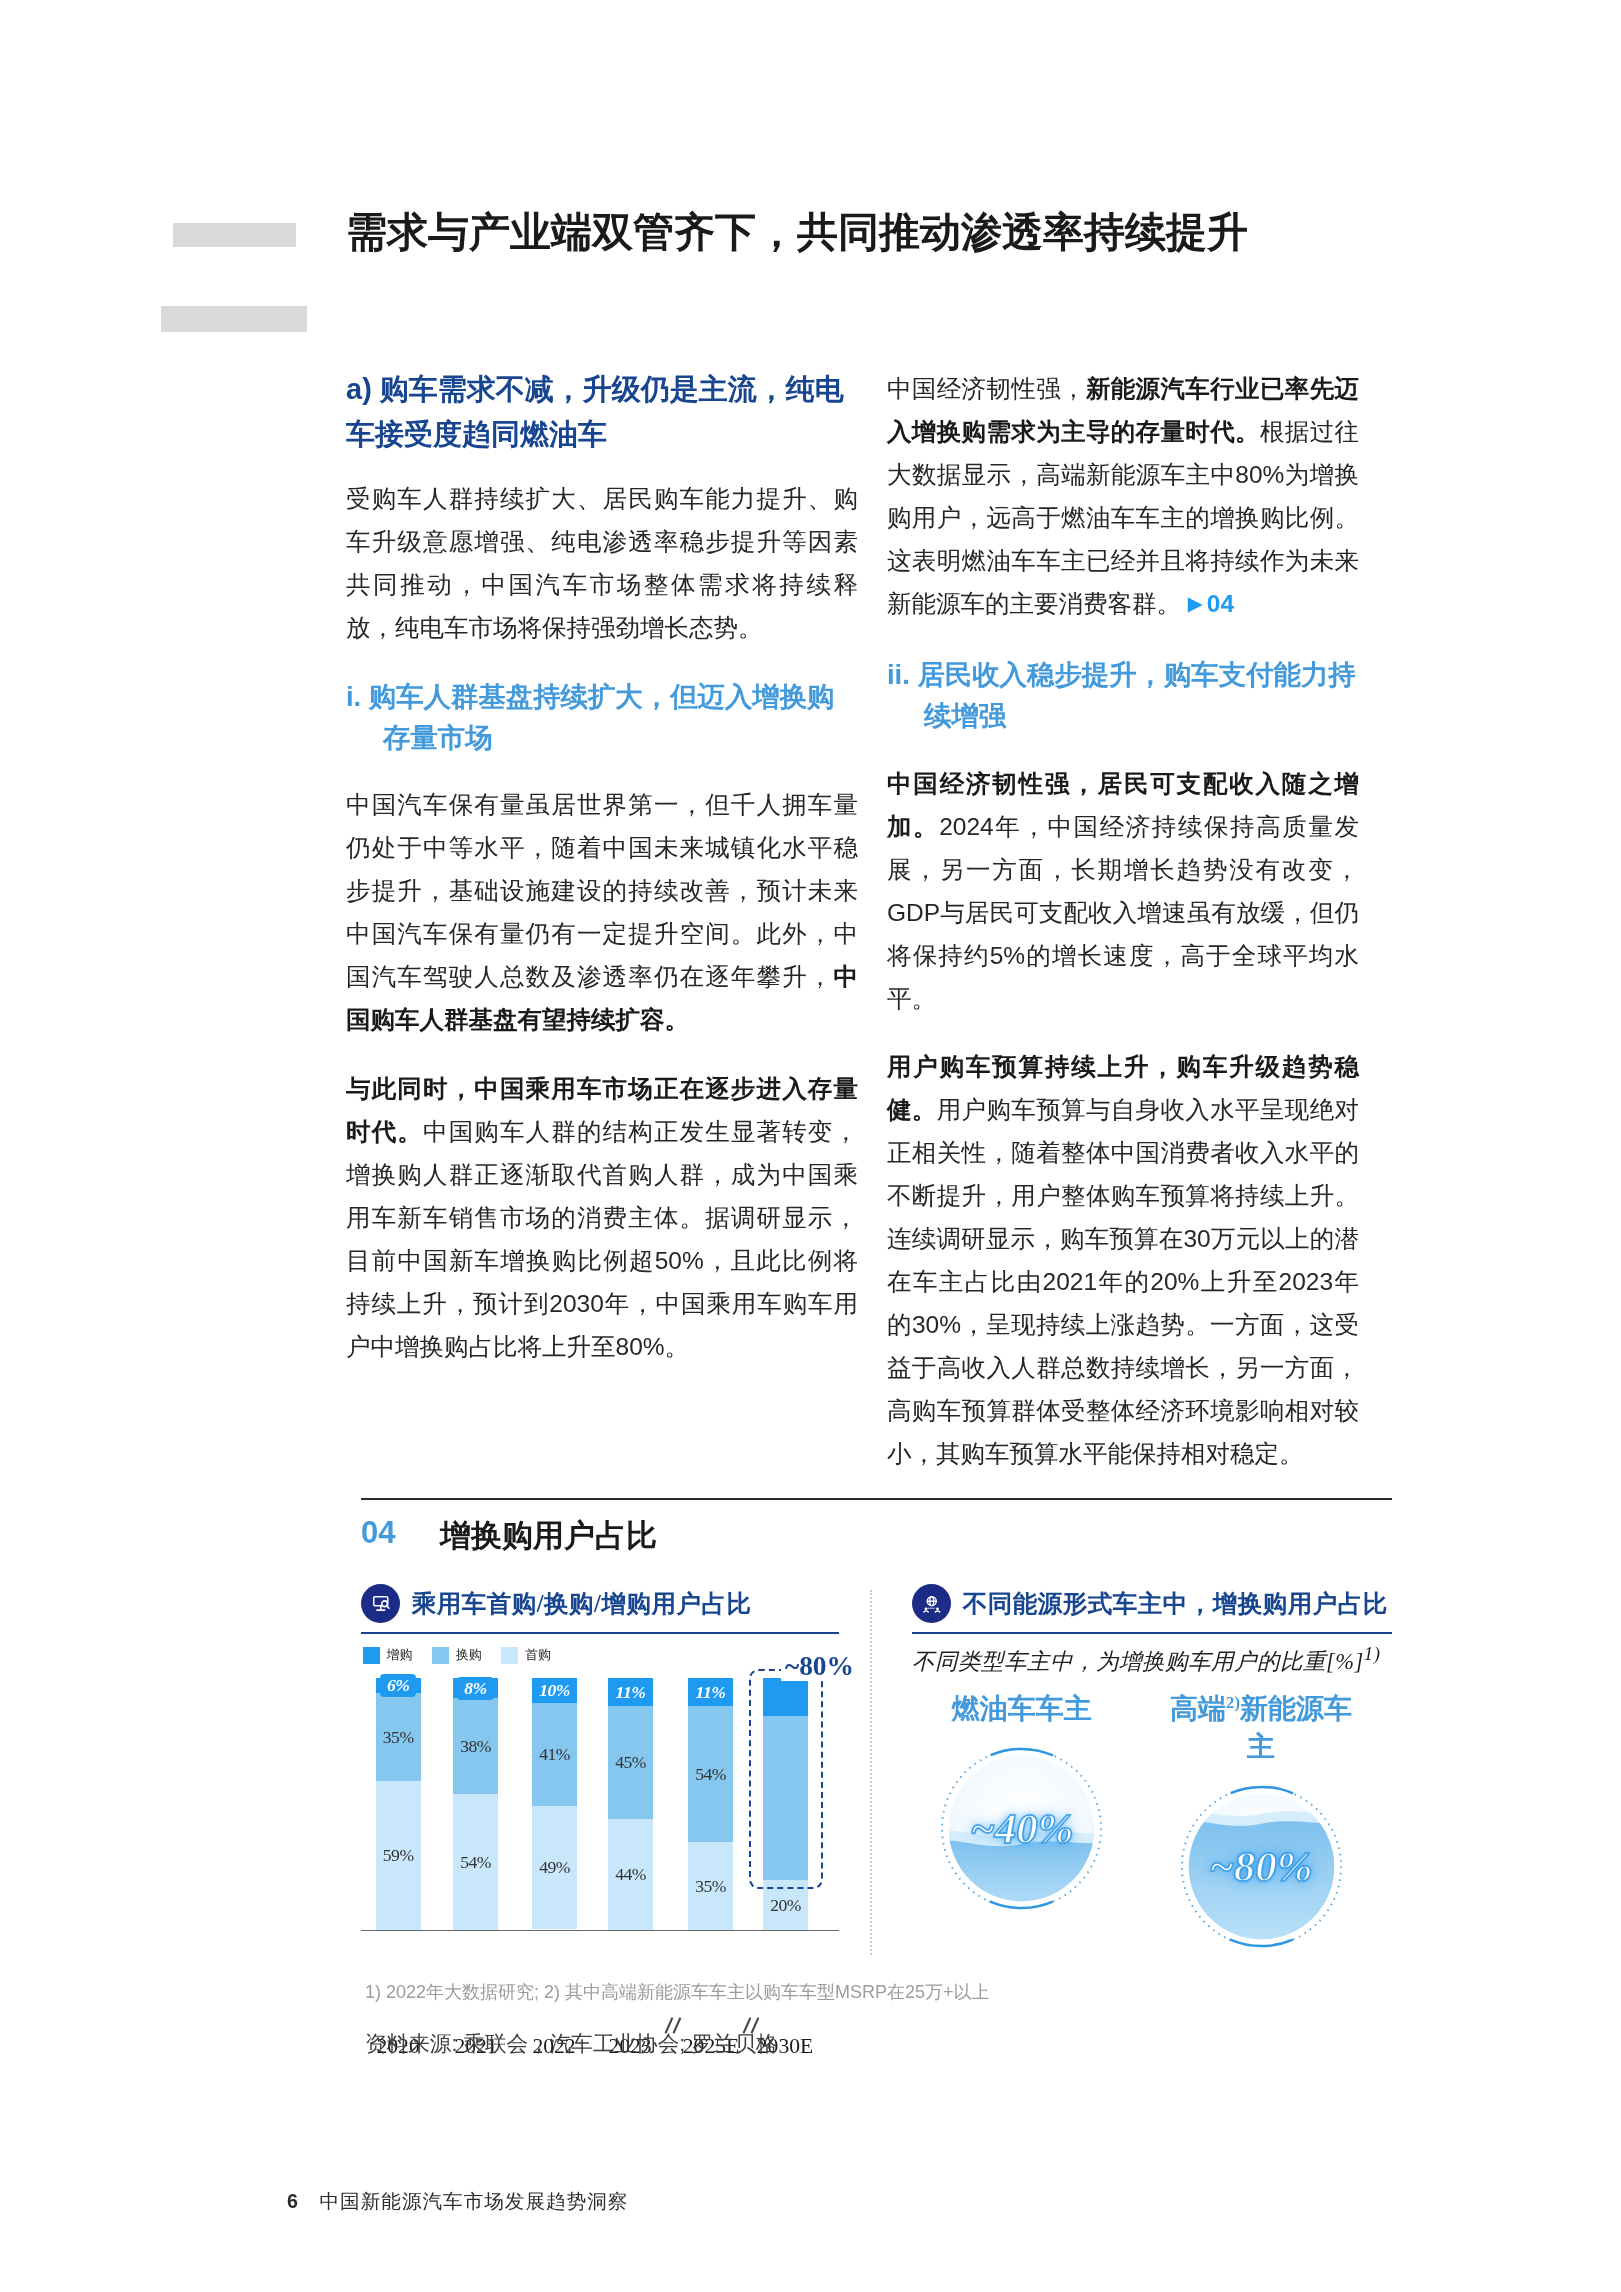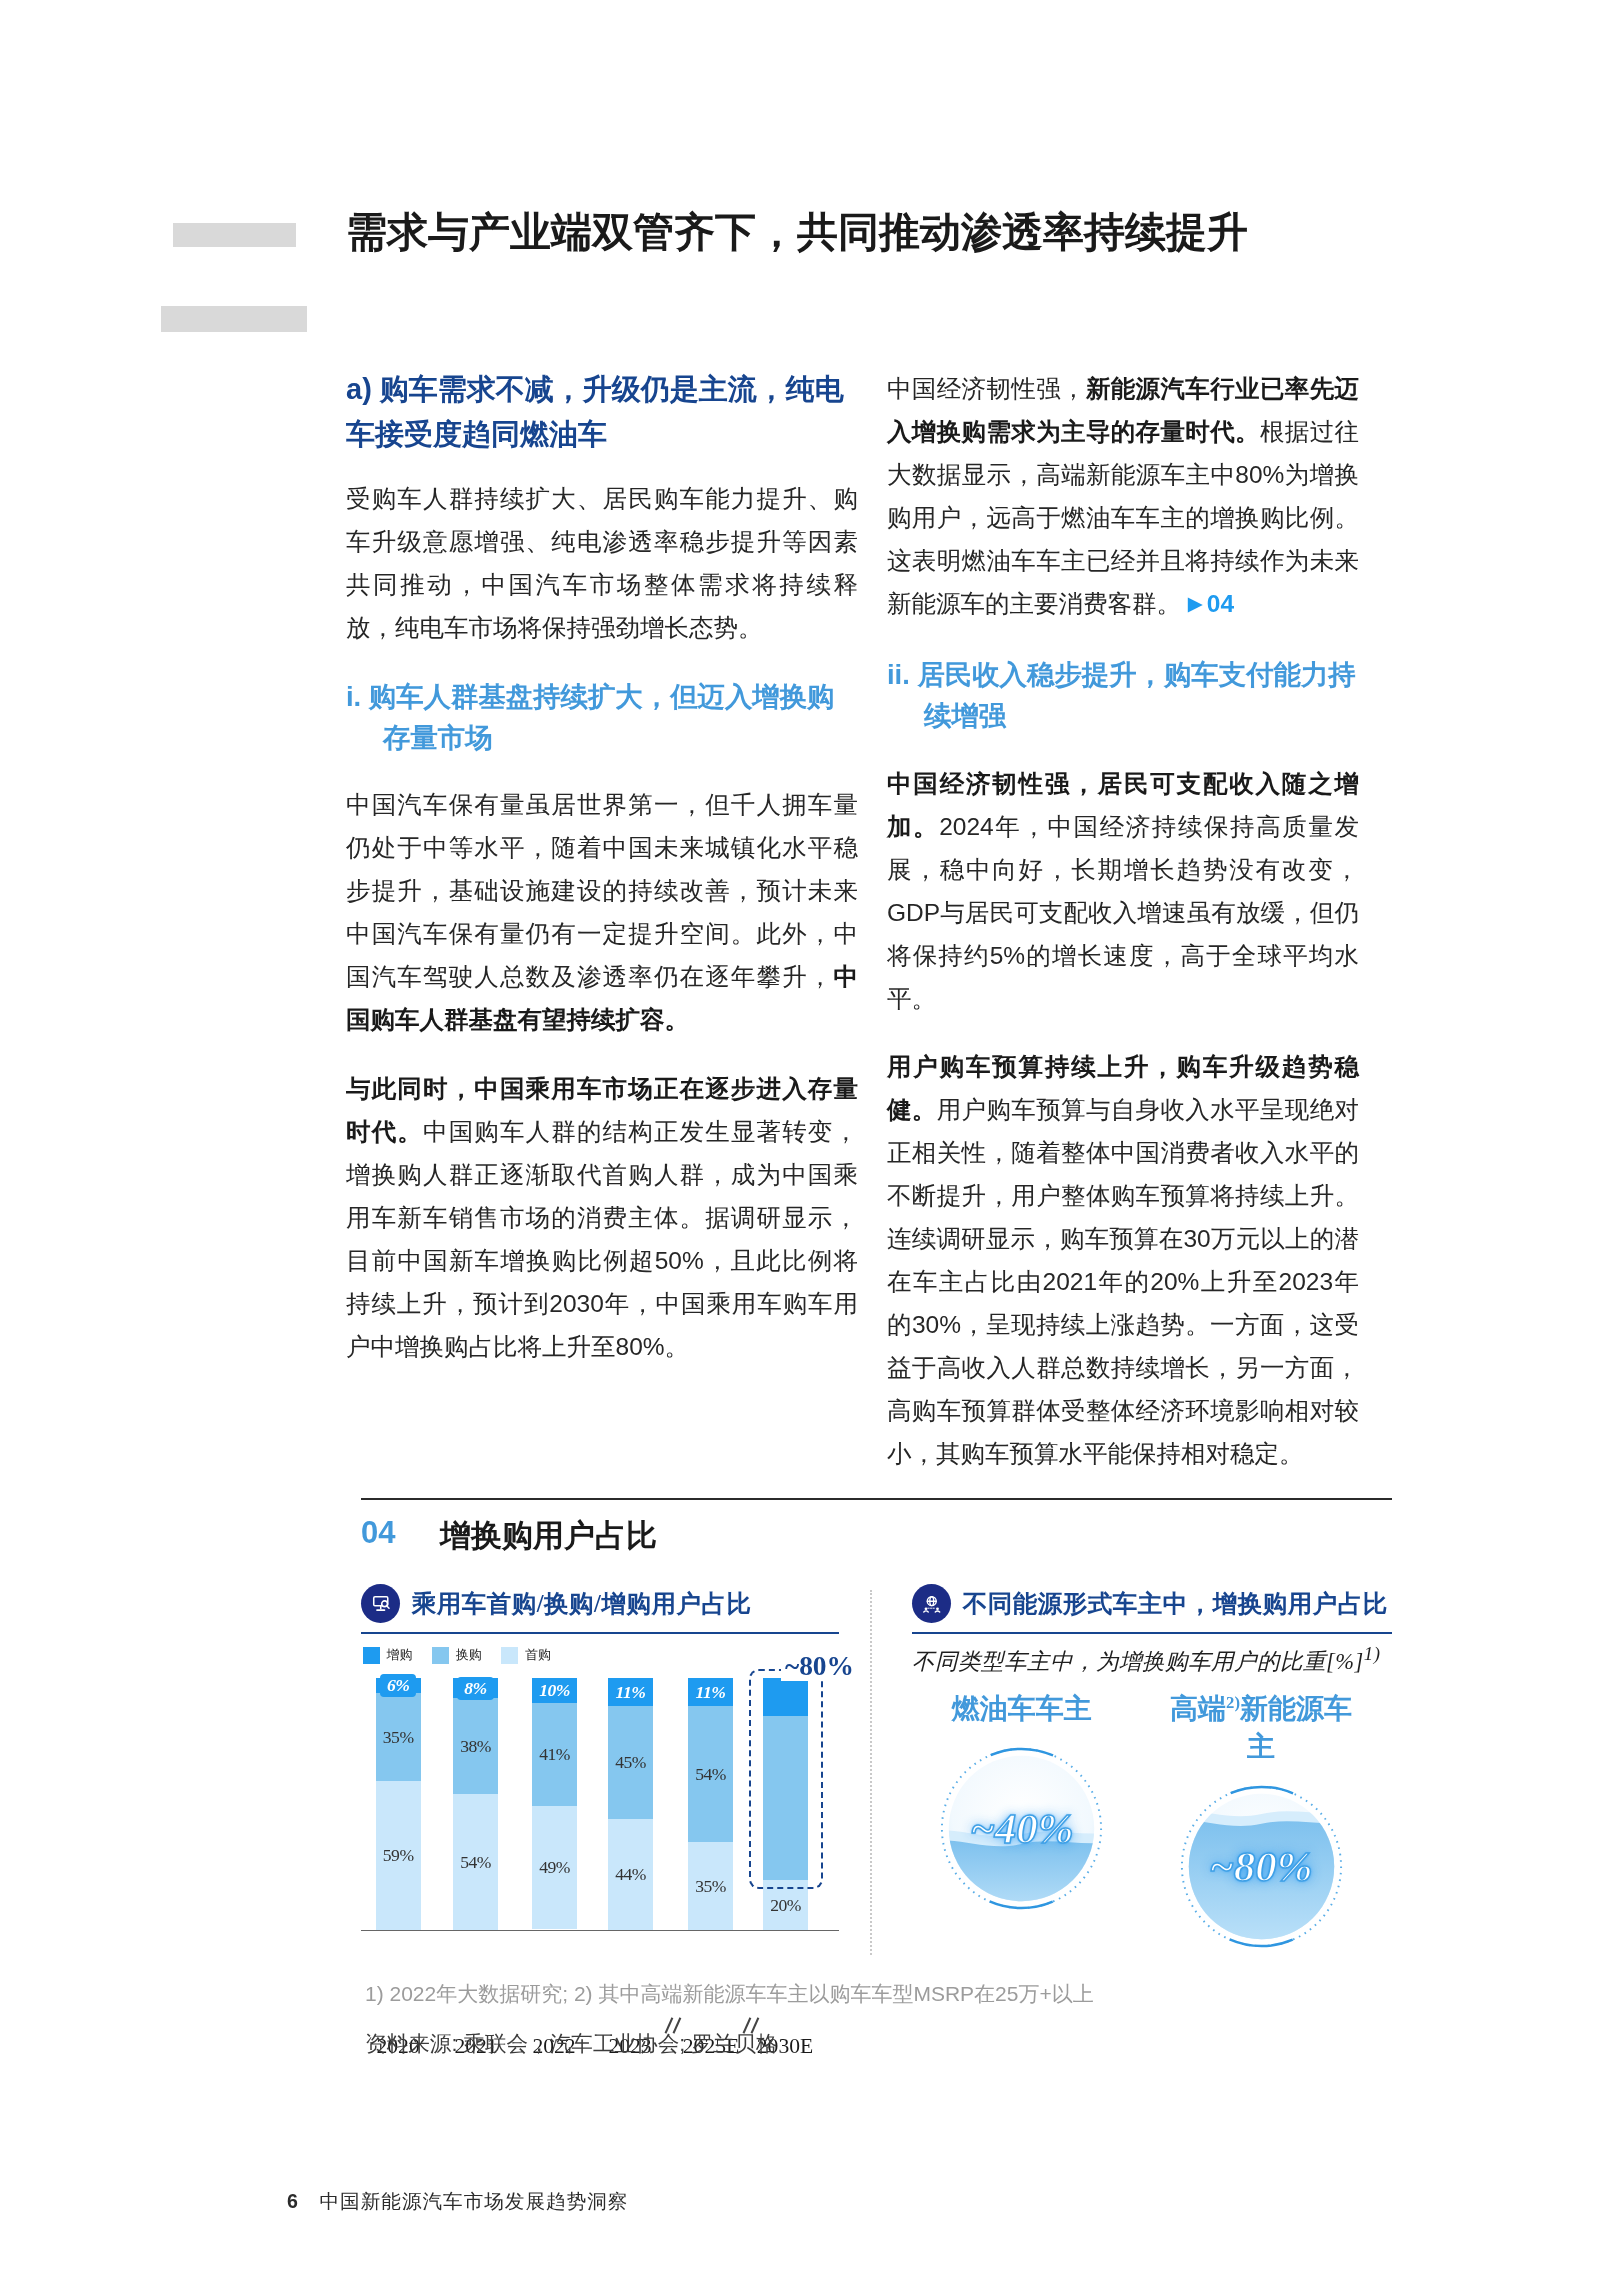--- a/index.html
+++ b/index.html
@@ -73,21 +73,21 @@
   .gauge-group.g0 { left:9.8px;text-align:center; } .gauge-group.g1 { left:249px; }
   .gauge-label { font-size:28px; font-weight:700; color:#4299DB; }
   .gauge-label sup { font-size:16.7px; }
   .gauge { position:relative; width:169px; height:169px; margin:15.7px auto 0; }
   .gauge-value { position:absolute; left:0; top:0; width:169px; height:169px;
     display:flex; align-items:center; justify-content:center;
     font-size:43px; font-weight:800; font-style:italic; color:#fff;
     -webkit-text-stroke:1.5px #3fa0e6;
     text-shadow:0 0 11.8px rgba(33,150,243,.9), 0 0 2.9px #2196f3; }
 
-  .footnote { position:absolute; left:365px; top:1980px; font-size:21px; color:#9c9c9c; }
+  .footnote { position:absolute; left:365px; top:1980px; font-size:18px; color:#9c9c9c; }
   .source   { position:absolute; left:365px; top:2029px; font-size:21.6px; color:#3c3c3c; }
 
   .footer { position:absolute; left:287px; top:2188px; font-size:19.6px; color:#2b2b2b;
     display:flex; gap:21.6px; align-items:baseline; }
   .footer .pn { font-weight:700; }
   .footer .dt { letter-spacing:1px; }
 </style>
 </head>
 <body>
 
@@ -102,21 +102,21 @@
     <div class="h-a">a) 购车需求不减，升级仍是主流，纯电车接受度趋同燃油车</div>
     <p class="first">受购车人群持续扩大、居民购车能力提升、购车升级意愿增强、纯电渗透率稳步提升等因素共同推动，中国汽车市场整体需求将持续释放，纯电车市场将保持强劲增长态势。</p>
     <div class="h-i">i. 购车人群基盘持续扩大，但迈入增换购存量市场</div>
     <p><span>中国汽车保有量虽居世界第一，但千人拥车量仍处于中等水平，随着中国未来城镇化水平稳步提升，基础设施建设的持续改善，预计未来中国汽车保有量仍有一定提升空间。此外，中国汽车驾驶人总数及渗透率仍在逐年攀升，</span><b>中国购车人群基盘有望持续扩容。</b></p>
     <p><b>与此同时，中国乘用车市场正在逐步进入存量时代。</b><span>中国购车人群的结构正发生显著转变，增换购人群正逐渐取代首购人群，成为中国乘用车新车销售市场的消费主体。据调研显示，目前中国新车增换购比例超50%，且此比例将持续上升，预计到2030年，中国乘用车购车用户中增换购占比将上升至80%。</span></p>
   </div>
 
   <div class="col right">
     <p class="first"><span>中国经济韧性强，</span><b>新能源汽车行业已率先迈入增换购需求为主导的存量时代。</b><span>根据过往大数据显示，高端新能源车主中80%为增换购用户，远高于燃油车车主的增换购比例。这表明燃油车车主已经并且将持续作为未来新能源车的主要消费客群。</span> <span class="xref"><span class="tri">▶</span><span>04</span></span></p>
     <div class="h-i">ii. 居民收入稳步提升，购车支付能力持续增强</div>
-    <p><b>中国经济韧性强，居民可支配收入随之增加。</b><span>2024年，中国经济持续保持高质量发展，稳中向好，长期增长趋势没有改变，GDP与居民可支配收入增速虽有放缓，但仍将保持约5%的增长速度，高于全球平均水平。</span></p>
+    <p><b>中国经济韧性强，居民可支配收入随之增加。</b><span>2024年，中国经济持续保持高质量发展，另一方面，长期增长趋势没有改变，GDP与居民可支配收入增速虽有放缓，但仍将保持约5%的增长速度，高于全球平均水平。</span></p>
     <p><b>用户购车预算持续上升，购车升级趋势稳健。</b><span>用户购车预算与自身收入水平呈现绝对正相关性，随着整体中国消费者收入水平的不断提升，用户整体购车预算将持续上升。连续调研显示，购车预算在30万元以上的潜在车主占比由2021年的20%上升至2023年的30%，呈现持续上涨趋势。一方面，这受益于高收入人群总数持续增长，另一方面，高购车预算群体受整体经济环境影响相对较小，其购车预算水平能保持相对稳定。</span></p>
   </div>
 
   <div class="fig-rule"></div>
   <div class="fig-no">04</div>
   <div class="fig-title">增换购用户占比</div>
 
   <div class="panel pl">
     <div class="panel-head">
       <span class="ic">

